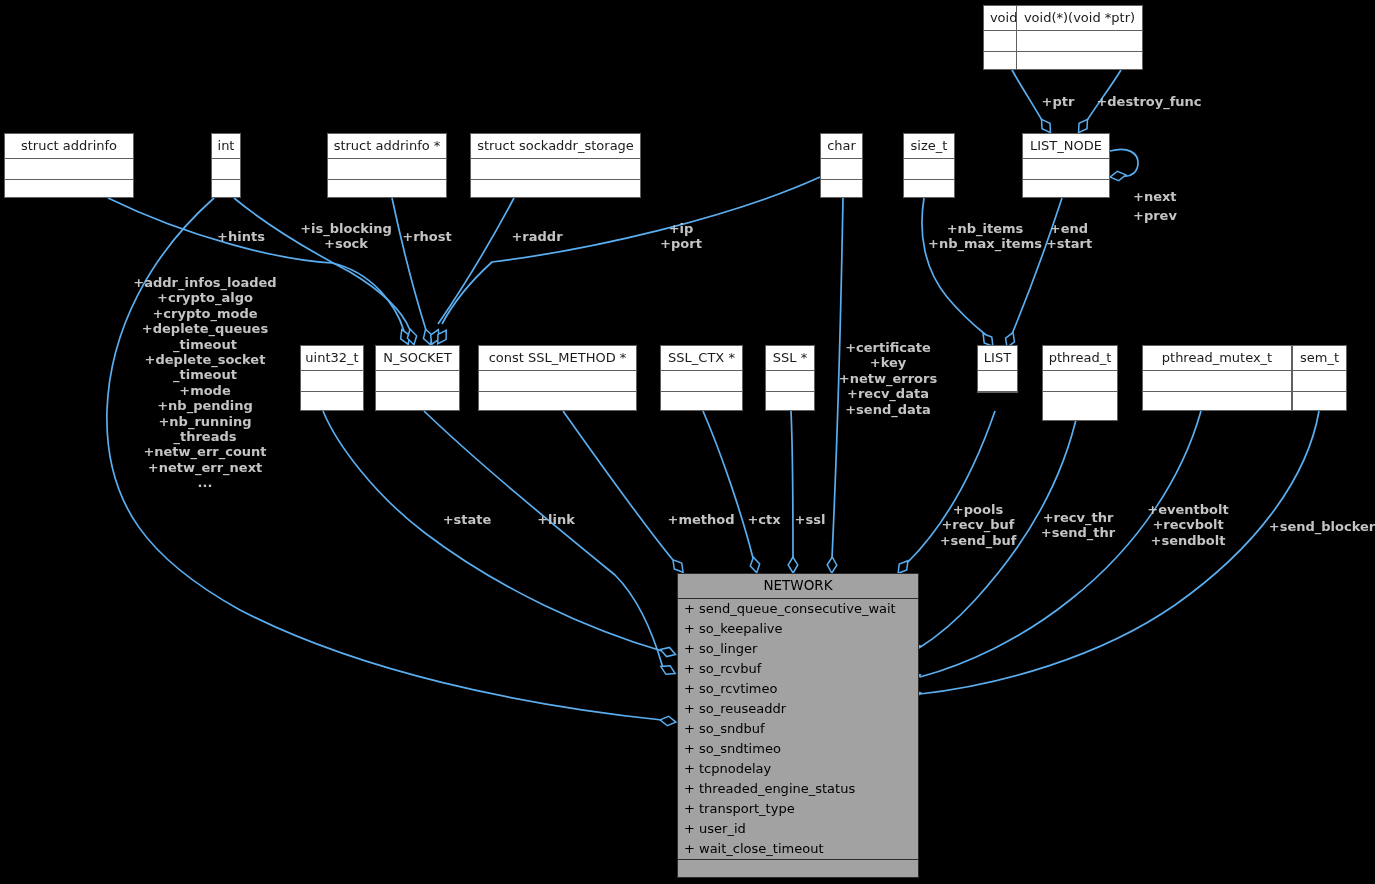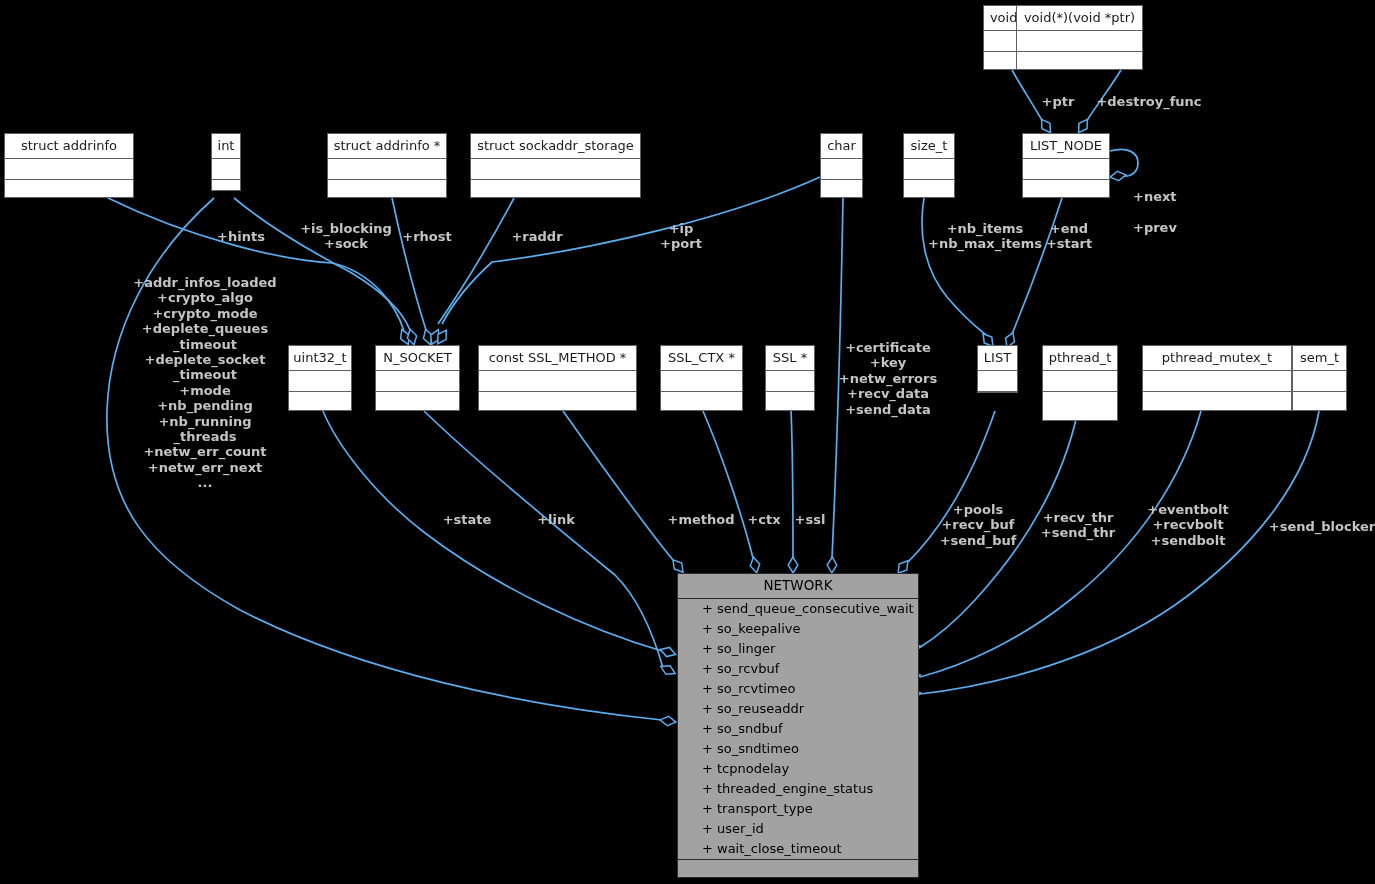--- a/index.html
+++ b/index.html
@@ -10,21 +10,21 @@
   .node{position:absolute;background:#fff;border:1.5px solid #606060;box-sizing:border-box;
         display:flex;flex-direction:column;color:#1b1b1b;}
   .node .t{height:24px;line-height:23px;text-align:center;font-size:13px;white-space:nowrap;
            border-bottom:1.5px solid #606060;padding:0 4px;overflow:hidden;}
   .node .r{height:20px;border-bottom:1.5px solid #606060;}
   .node .r2{flex:1;}
   .net{position:absolute;background:#a2a2a2;border:1.6px solid #2c2c2c;box-sizing:border-box;
        display:flex;flex-direction:column;color:#000;}
   .net .t{height:24px;line-height:23px;text-align:center;font-size:13.5px;
           border-bottom:1.4px solid #2c2c2c;}
-  .net .f{height:20px;line-height:20px;font-size:13px;padding-left:24px;white-space:nowrap;}
+  .net .f{height:20px;line-height:20px;font-size:13px;padding-left:6px;white-space:nowrap;}
   .net .empty{flex:1;border-top:1.4px solid #2c2c2c;}
   .lb{position:absolute;color:#c4c4c4;font-size:13px;font-weight:bold;line-height:15.4px;
       white-space:pre-line;text-align:center;transform:translateX(-50%);}
   .lb.left{transform:none;text-align:left;margin-top:40px;}
 </style>
 </head>
 <body>
 
 <div id="canvas">
 
@@ -84,21 +84,21 @@
     <div class="t">void(*)(void *ptr)</div>
     <div class="r"></div>
       <div class="r2"></div>
   </div>
 
   <div class="node" style="left:4px;top:133px;width:130px;height:65px">
     <div class="t">struct addrinfo</div>
     <div class="r"></div>
       <div class="r2"></div>
   </div>
-  <div class="node" style="left:211px;top:133px;width:30px;height:58px">
+  <div class="node" style="left:211px;top:133px;width:30px;height:65px">
     <div class="t">int</div>
     <div class="r"></div>
       <div class="r2"></div>
   </div>
   <div class="node" style="left:327px;top:133px;width:120px;height:65px">
     <div class="t">struct addrinfo *</div>
     <div class="r"></div>
       <div class="r2"></div>
   </div>
   <div class="node" style="left:470px;top:133px;width:171px;height:65px">
@@ -115,21 +115,21 @@
     <div class="t">size_t</div>
     <div class="r"></div>
       <div class="r2"></div>
   </div>
   <div class="node" style="left:1022px;top:133px;width:88px;height:65px">
     <div class="t">LIST_NODE</div>
     <div class="r"></div>
       <div class="r2"></div>
   </div>
 
-  <div class="node" style="left:288px;top:345px;width:64px;height:66px">
+  <div class="node" style="left:300px;top:345px;width:64px;height:66px">
     <div class="t">uint32_t</div>
     <div class="r"></div>
       <div class="r2"></div>
   </div>
   <div class="node" style="left:375px;top:345px;width:85px;height:66px">
     <div class="t">N_SOCKET</div>
     <div class="r"></div>
       <div class="r2"></div>
   </div>
   <div class="node" style="left:478px;top:345px;width:159px;height:66px">
@@ -182,21 +182,21 @@
     <div class="f">+ threaded_engine_status</div>
     <div class="f">+ transport_type</div>
     <div class="f">+ user_id</div>
     <div class="f">+ wait_close_timeout</div>
     <div class="empty"></div>
   </div>
 
   <div class="lb" style="left:1058px;top:94px">+ptr</div>
   <div class="lb" style="left:1149px;top:94px">+destroy_func</div>
   <div class="lb left" style="left:1133px;top:149px">+next</div>
-  <div class="lb left" style="left:1133px;top:180px">+prev</div>
+  <div class="lb left" style="left:1133px;top:168px">+prev</div>
   <div class="lb" style="left:241px;top:229px">+hints</div>
   <div class="lb" style="left:346px;top:221px">+is_blocking
 +sock</div>
   <div class="lb" style="left:427px;top:229px">+rhost</div>
   <div class="lb" style="left:537px;top:229px">+raddr</div>
   <div class="lb" style="left:681px;top:221px">+ip
 +port</div>
   <div class="lb" style="left:985px;top:221px">+nb_items
 +nb_max_items</div>
   <div class="lb" style="left:1069px;top:221px">+end

